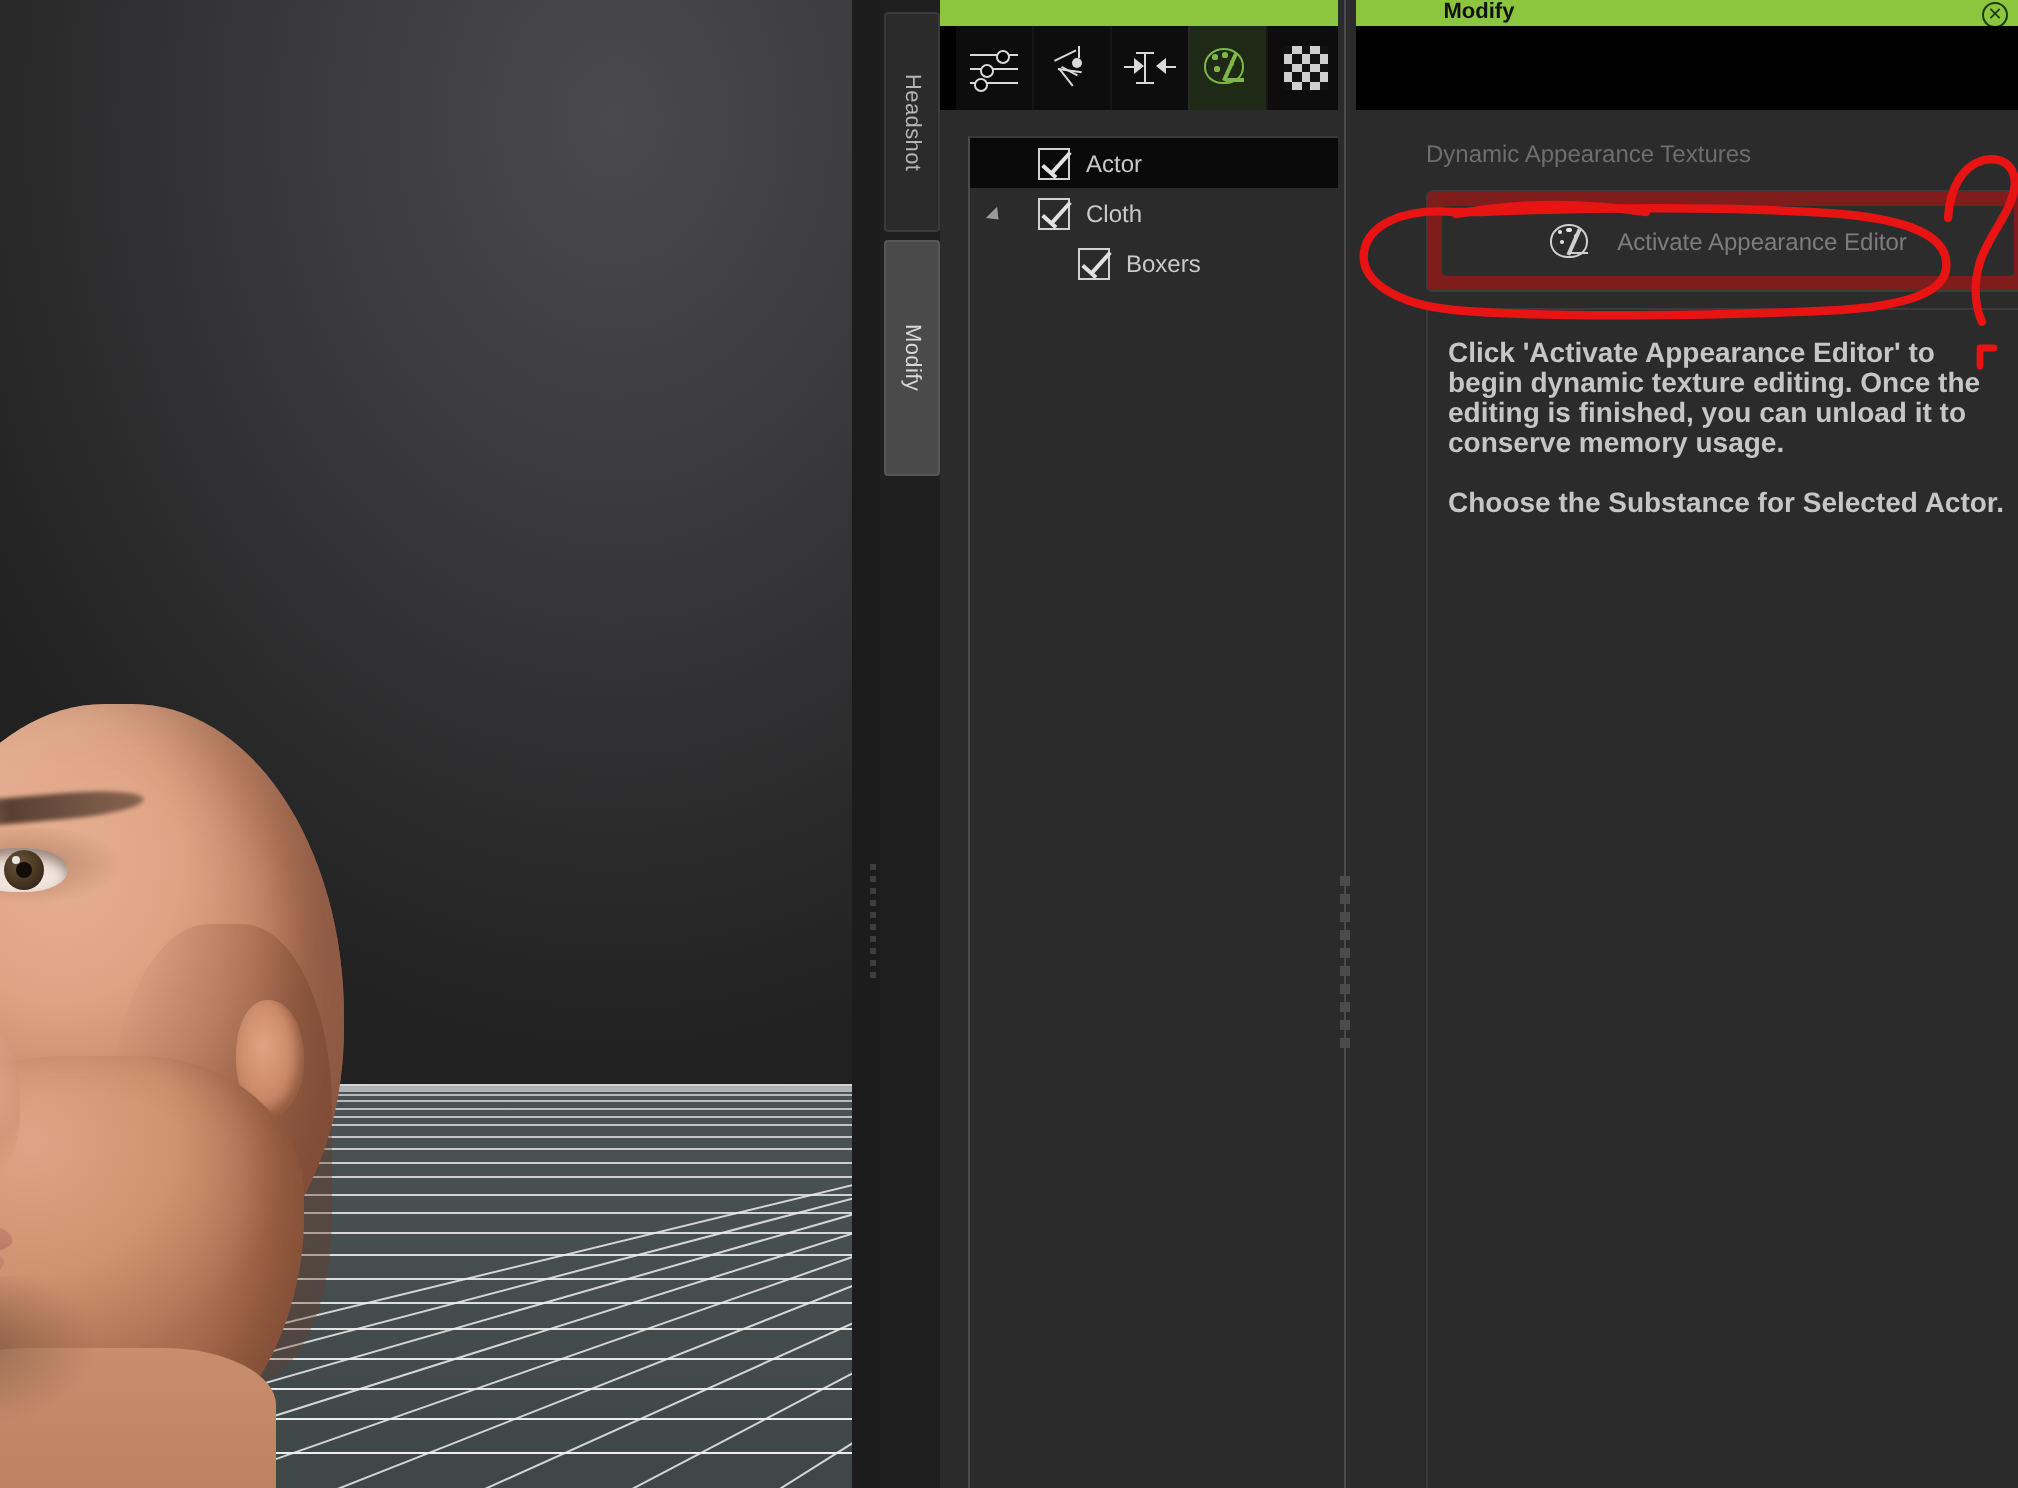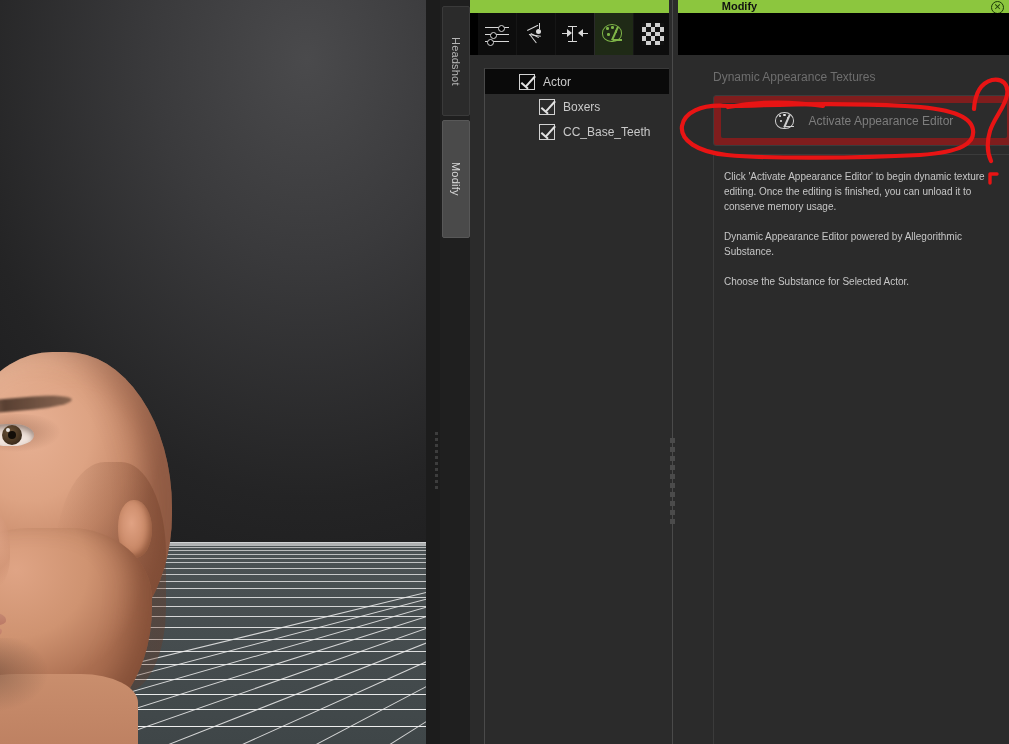--- a/index.html
+++ b/index.html
@@ -258,21 +258,21 @@
   .pal-btn .d4{left:5px;top:9.5px;}
   .pal-btn .br{position:absolute;left:11px;top:3px;width:1.6px;height:14px;background:#cfcfcf;transform:rotate(24deg);}
   .pal-btn .brh{position:absolute;left:10px;top:15px;width:9px;height:1.6px;background:#cfcfcf;}
 
   .info-box{
     position:absolute;left:4px;top:92px;width:300px;height:590px;
     border:1px solid #3b3b3b;border-top:1px solid #3b3b3b;background:#2b2b2b;
   }
   .info-text{
     position:absolute;left:10px;top:14px;width:284px;
-    font-size:10px;line-height:15px;color:#c6c6c6;
+    font-size:14px;line-height:15px;color:#c6c6c6;font-weight:bold;
   }
   .info-text p{margin:0 0 15px 0;}
 
   
   .annot{position:absolute;left:0;top:0;width:1009px;height:744px;pointer-events:none;}
 </style>
 </head>
 <body>
 
 <div id="app">
@@ -442,26 +442,27 @@
       <div class="tbfill"></div>
     </div>
   </div>
 
   <div class="tree" id="tree">
       <div class="row sel">
         <span class="cbx" style="left: 34px; top: 5px;"></span>
         <span class="rlabel" style="left: 58px;">Actor</span>
       </div>
       <div class="row">
+        <span class="arrow" style="left: 10px; top: 10px;"></span>
+        <span class="cbx" style="left: 34px; top: 5px;"></span>
+        <span class="rlabel" style="left: 58px;">Cloth</span>
+      </div>
+      <div class="row">
         <span class="cbx" style="left: 54px; top: 5px;"></span>
         <span class="rlabel" style="left: 78px;">Boxers</span>
-      </div>
-      <div class="row">
-        <span class="cbx" style="left: 54px; top: 5px;"></span>
-        <span class="rlabel" style="left: 78px;">CC_Base_Teeth</span>
       </div>
     </div>
 
   <div class="split2">
     <div class="line"></div>
   </div>
   <div class="split2-grip" id="grip2">
       <i></i>
       <i></i>
       <i></i>
@@ -488,21 +489,20 @@
           <i class="br"></i>
             <i class="brh"></i>
         </span>
         <span class="lbl">Activate Appearance Editor</span>
       </div>
     </div>
 
     <div class="info-box">
       <div class="info-text" id="infotext">
           <p>Click 'Activate Appearance Editor' to begin dynamic texture editing. Once the editing is finished, you can unload it to conserve memory usage.</p>
-          <p>Dynamic Appearance Editor powered by Allegorithmic Substance.</p>
           <p>Choose the Substance for Selected Actor.</p>
         </div>
     </div>
   </div>
 
   <svg class="annot" viewBox="0 0 1009 744" xmlns="http://www.w3.org/2000/svg">
     <g fill="none" stroke="#e81414" stroke-width="4.2" stroke-linecap="round" stroke-linejoin="round">
       <path d="M 727 106 C 700 104 684 113 682 126 C 680 140 697 152 727 155
                C 770 159 860 158 920 155 C 962 152 975 143 973 130
                C 971 116 950 108 905 106 C 850 103 790 104 740 106 Z"></path>

